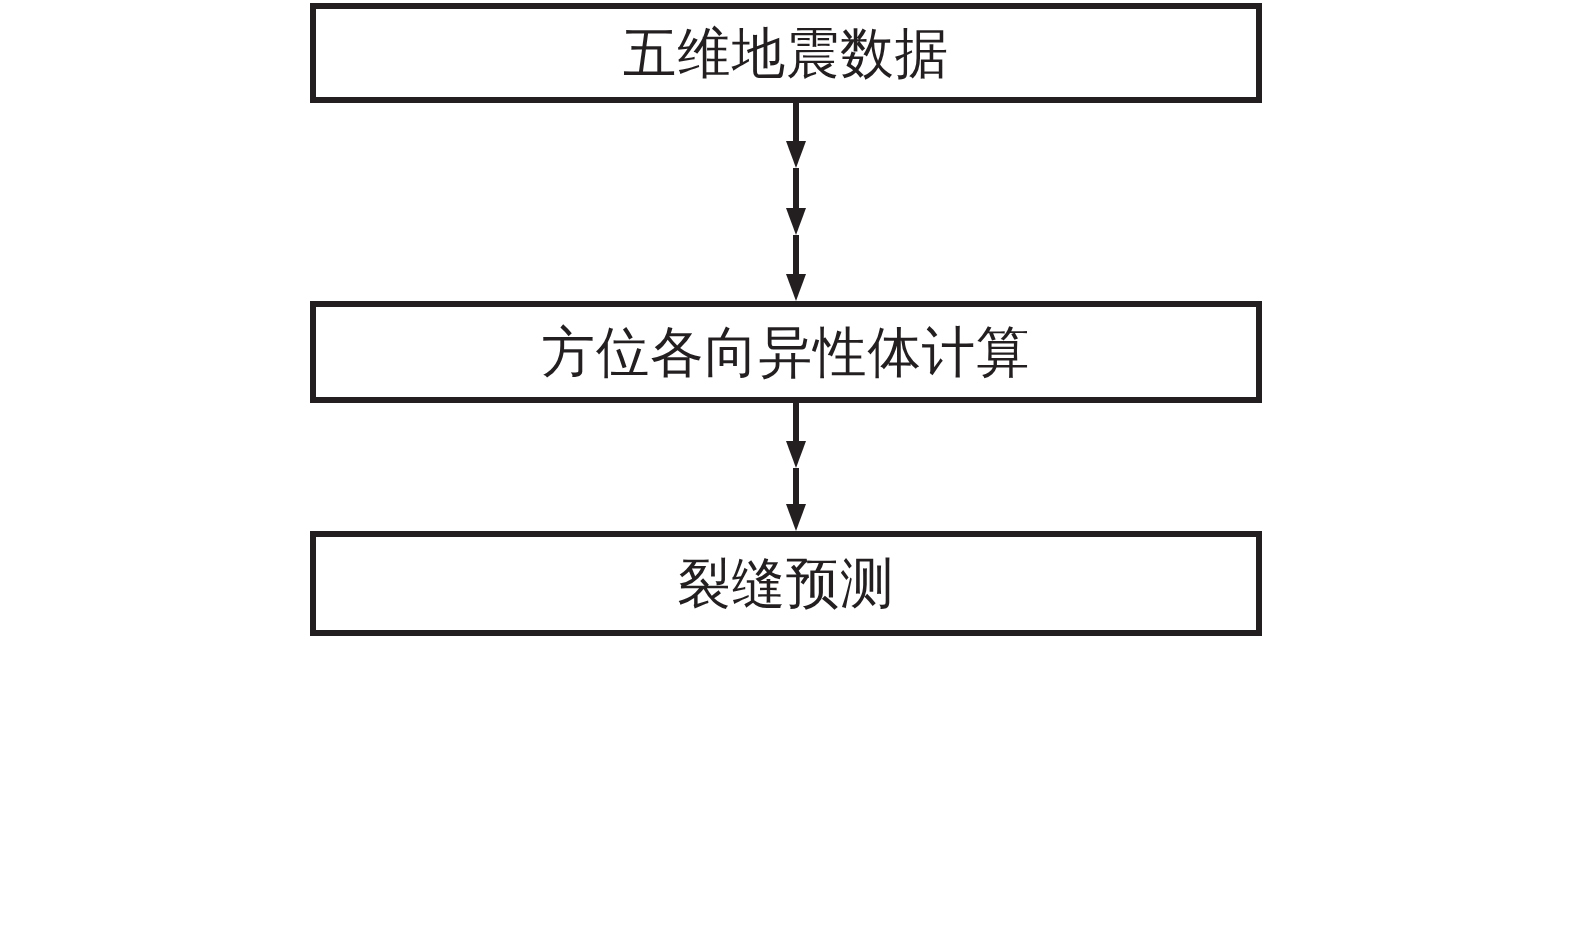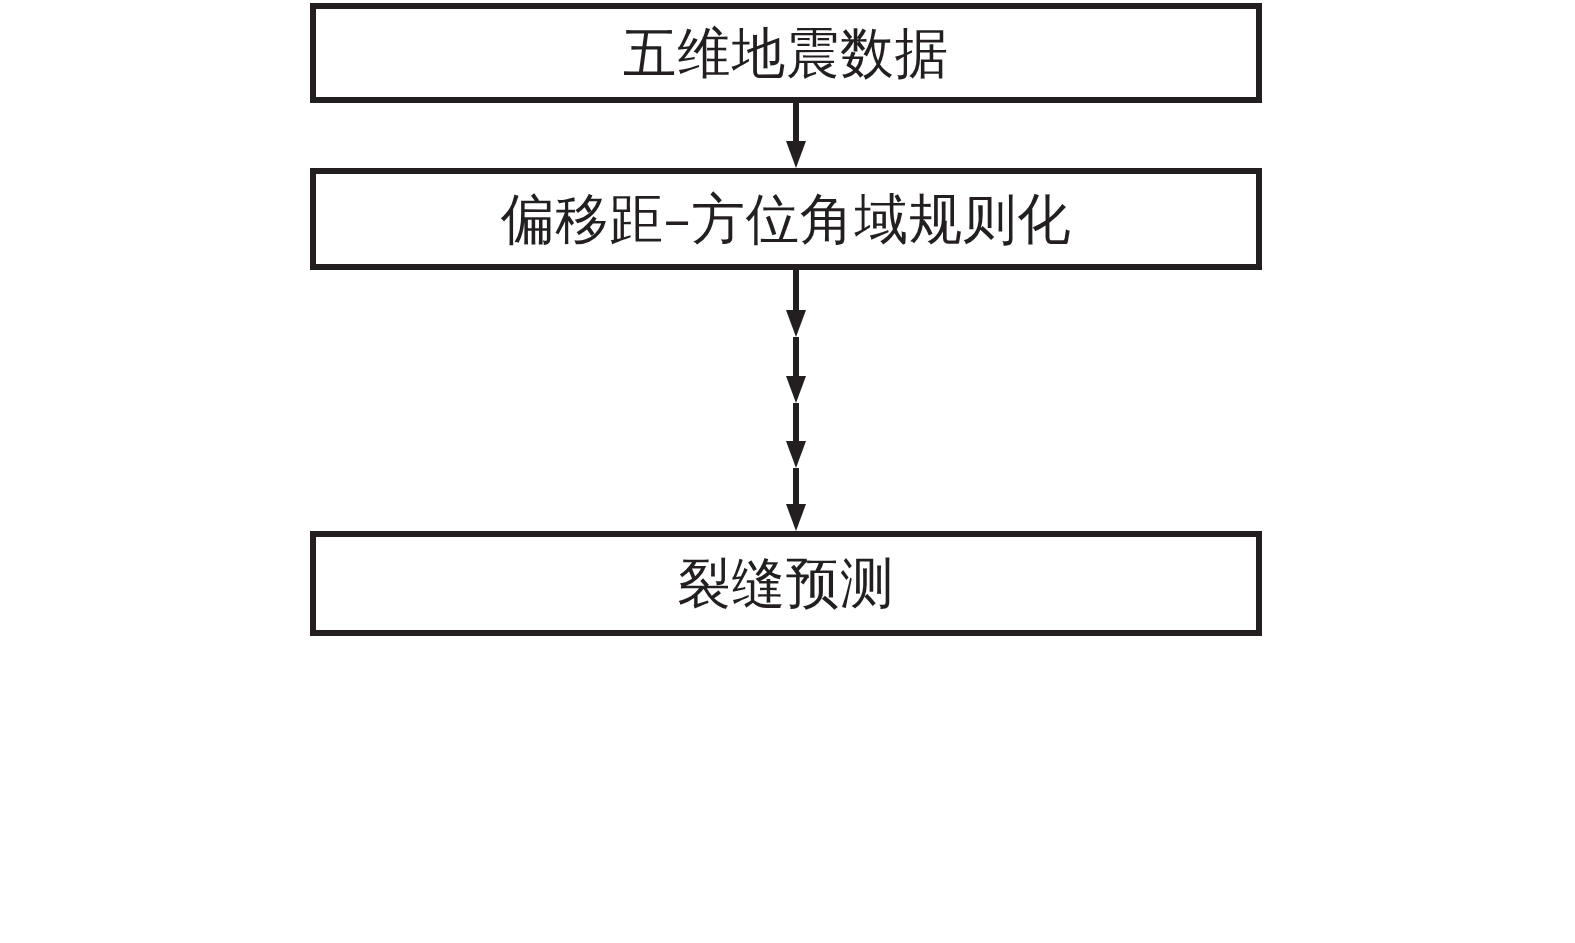--- a/index.html
+++ b/index.html
@@ -104,39 +104,39 @@
       <span class="node-label">五维地震数据</span>
     </div>
 
     <div class="flow-arrow arrow-gap-65">
       <div class="arrow-shape">
         <div class="arrow-stem"></div>
         <div class="arrow-head"></div>
       </div>
     </div>
 
-    <div class="flow-node node-h102">
-      <span class="node-label">偏移距–方位角域规则化</span>
-    </div>
 
     <div class="flow-arrow arrow-gap-67">
       <div class="arrow-shape">
         <div class="arrow-stem"></div>
         <div class="arrow-head"></div>
       </div>
     </div>
 
 
     <div class="flow-arrow arrow-gap-66">
       <div class="arrow-shape">
         <div class="arrow-stem"></div>
         <div class="arrow-head"></div>
       </div>
     </div>
 
+    <div class="flow-node node-h102">
+      <span class="node-label">方位各向异性体计算</span>
+    </div>
 
     <div class="flow-arrow arrow-gap-65">
       <div class="arrow-shape">
         <div class="arrow-stem"></div>
         <div class="arrow-head"></div>
       </div>
     </div>
 
 
     <div class="flow-arrow arrow-gap-63">

